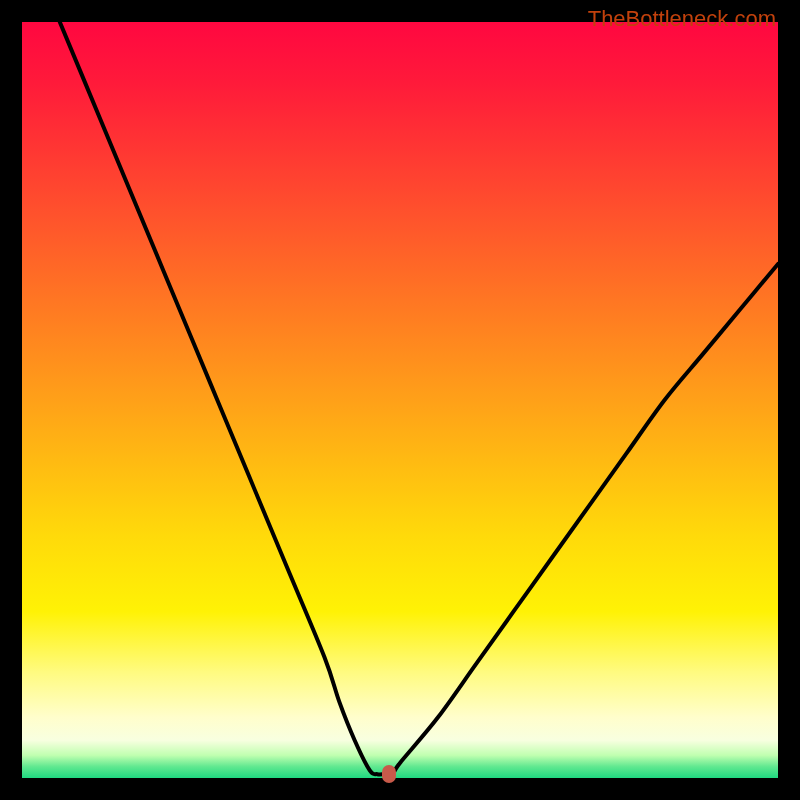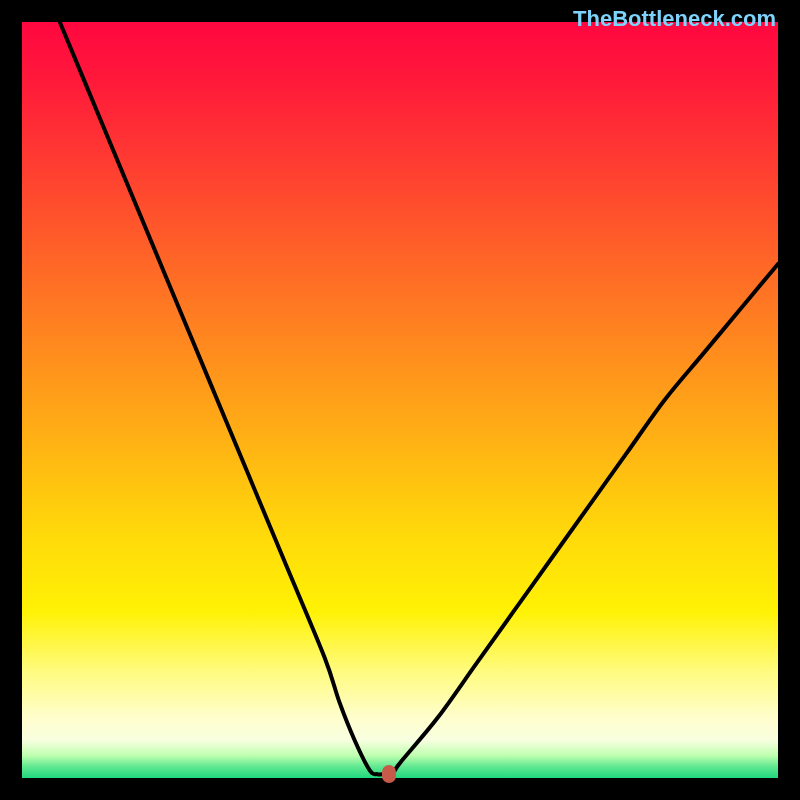--- a/index.html
+++ b/index.html
@@ -8,23 +8,23 @@
     width: 800px;
     height: 800px;
     background: #000;
     position: relative;
     font-family: Arial, sans-serif;
   }
   .watermark {
     position: absolute;
     top: 6px;
     right: 24px;
-    color: #7dd3fc;
+    color: #c2410c;
     font-size: 22px;
-    font-weight: 700;
+    font-weight: 400;
     z-index: 10;
   }
   .plot-area {
     position: absolute;
     left: 22px;
     top: 22px;
     width: 756px;
     height: 756px;
     background: linear-gradient(to bottom,
       #ff0740 0%,

